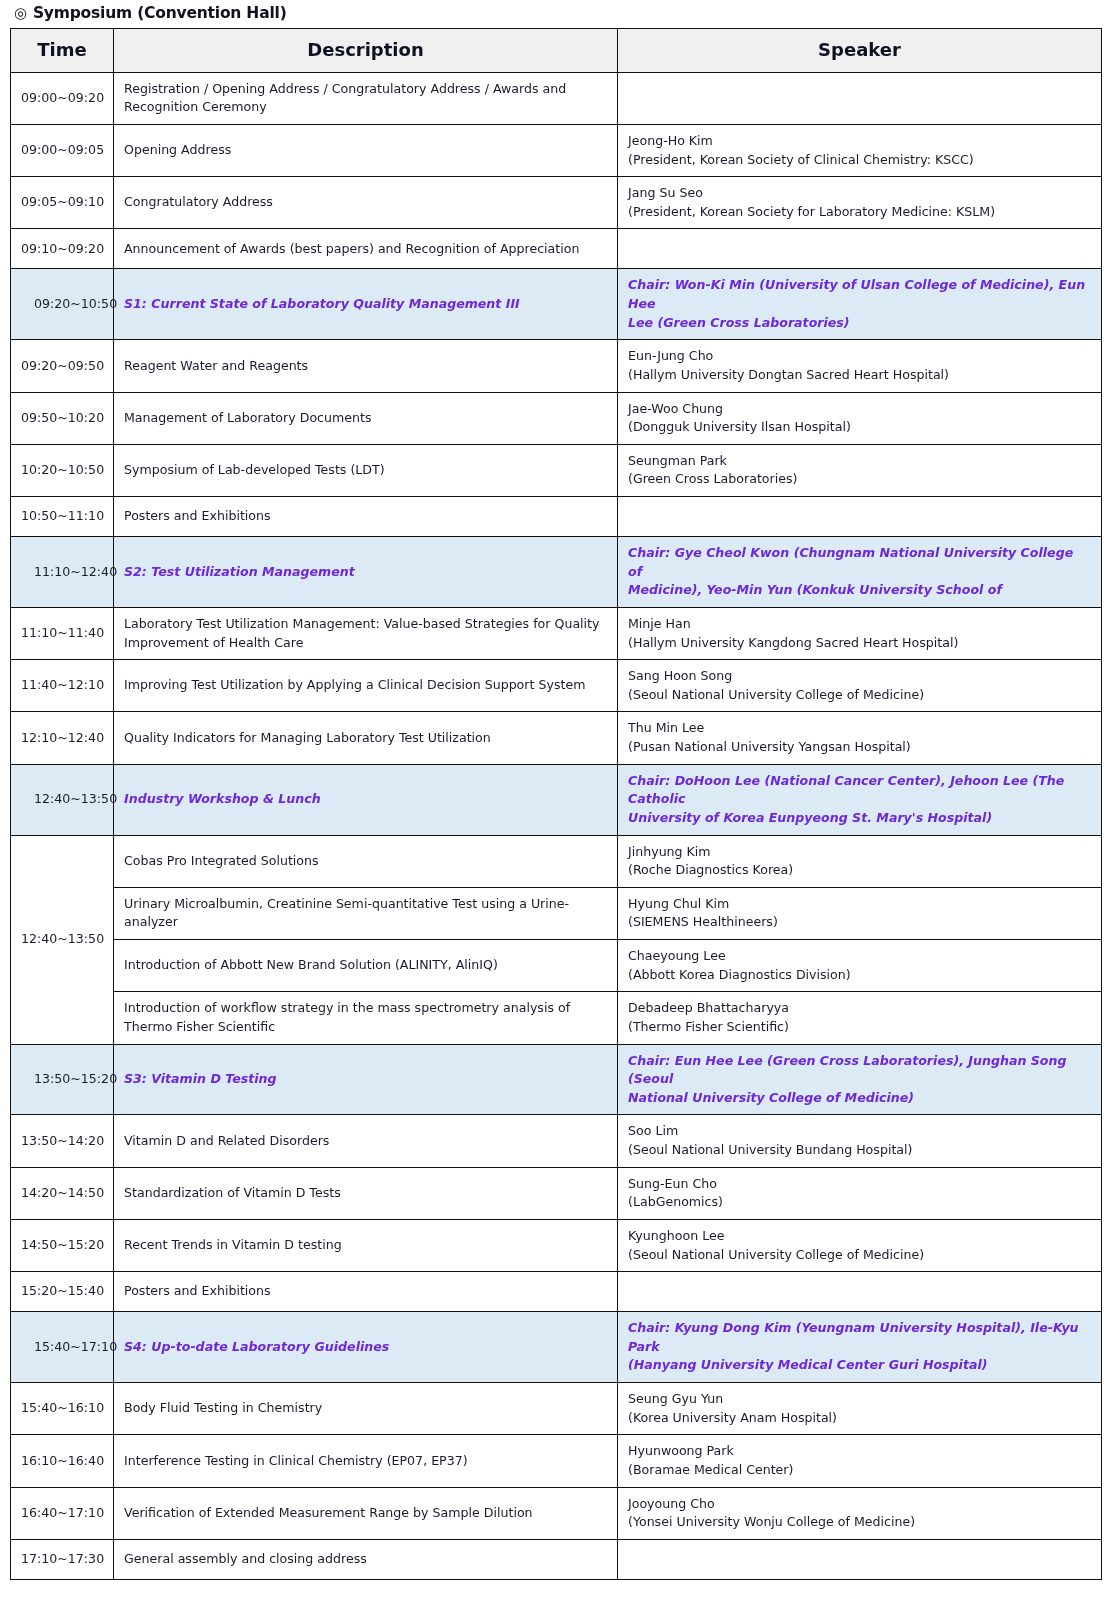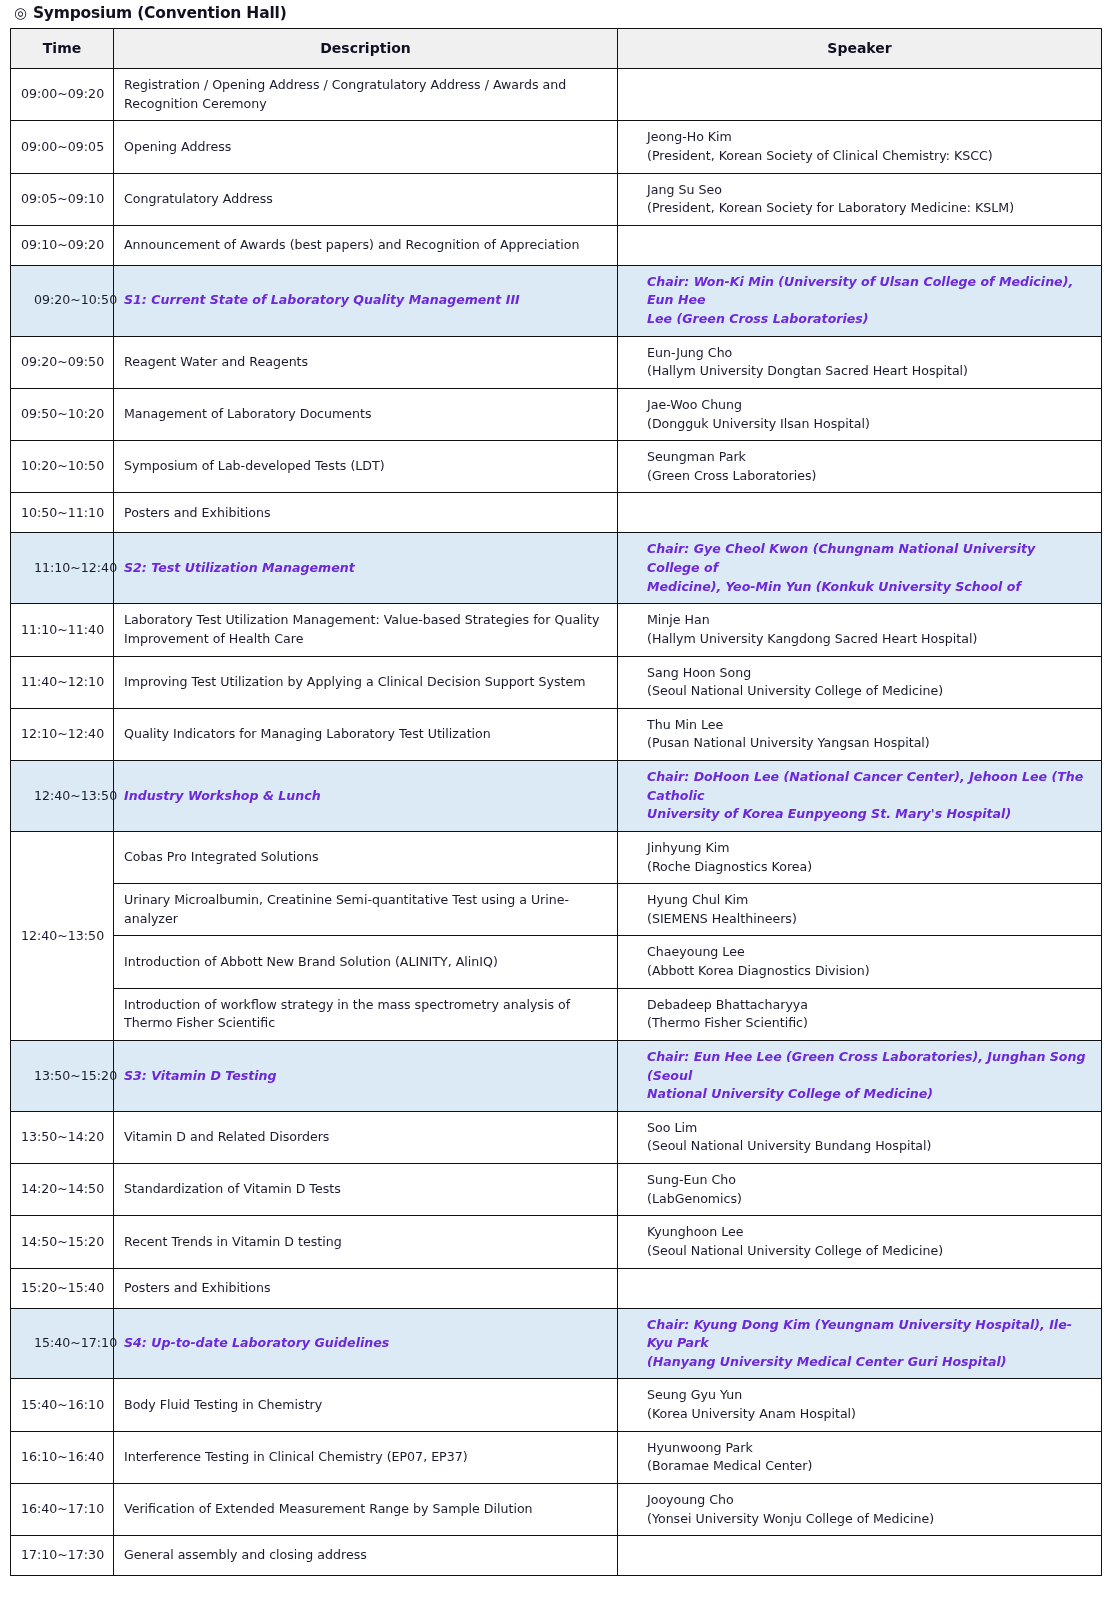--- a/index.html
+++ b/index.html
@@ -55,21 +55,21 @@
     vertical-align: middle;
     padding: 7px 10px;
     font-size: 12.6px;
     line-height: 1.48;
     color: #1b1b2f;
   }
   table.schedule thead th {
     background: #f0f0f0;
     font-weight: bold;
     text-align: center;
-    font-size: 14px;
+    font-size: 18px;
     height: 40px;
     padding: 8px 6px;
     color: #101024;
   }
   td.time {
     text-align: center;
     font-size: 12.4px;
     padding: 7px 4px;
     white-space: nowrap;
   }
@@ -84,21 +84,21 @@
     font-weight: normal;
     padding-left: 23px;
   }
   tr.session-row td.desc,
   tr.session-row td.spk {
     font-weight: bold;
     color: #6d28d9;
     font-style: italic;
   }
   td.empty { padding: 7px 10px; }
-  .line2 { display: block; margin-left: 19px; }
+  .line2 { display: block; }
   td.tall { height: 40px; }
 </style>
 </head>
 <body>
 
 <div class="page">
   <div id="sections-host">
       <div class="section">
         <div class="section-heading">
           <span class="bullet-icon">◎</span>

